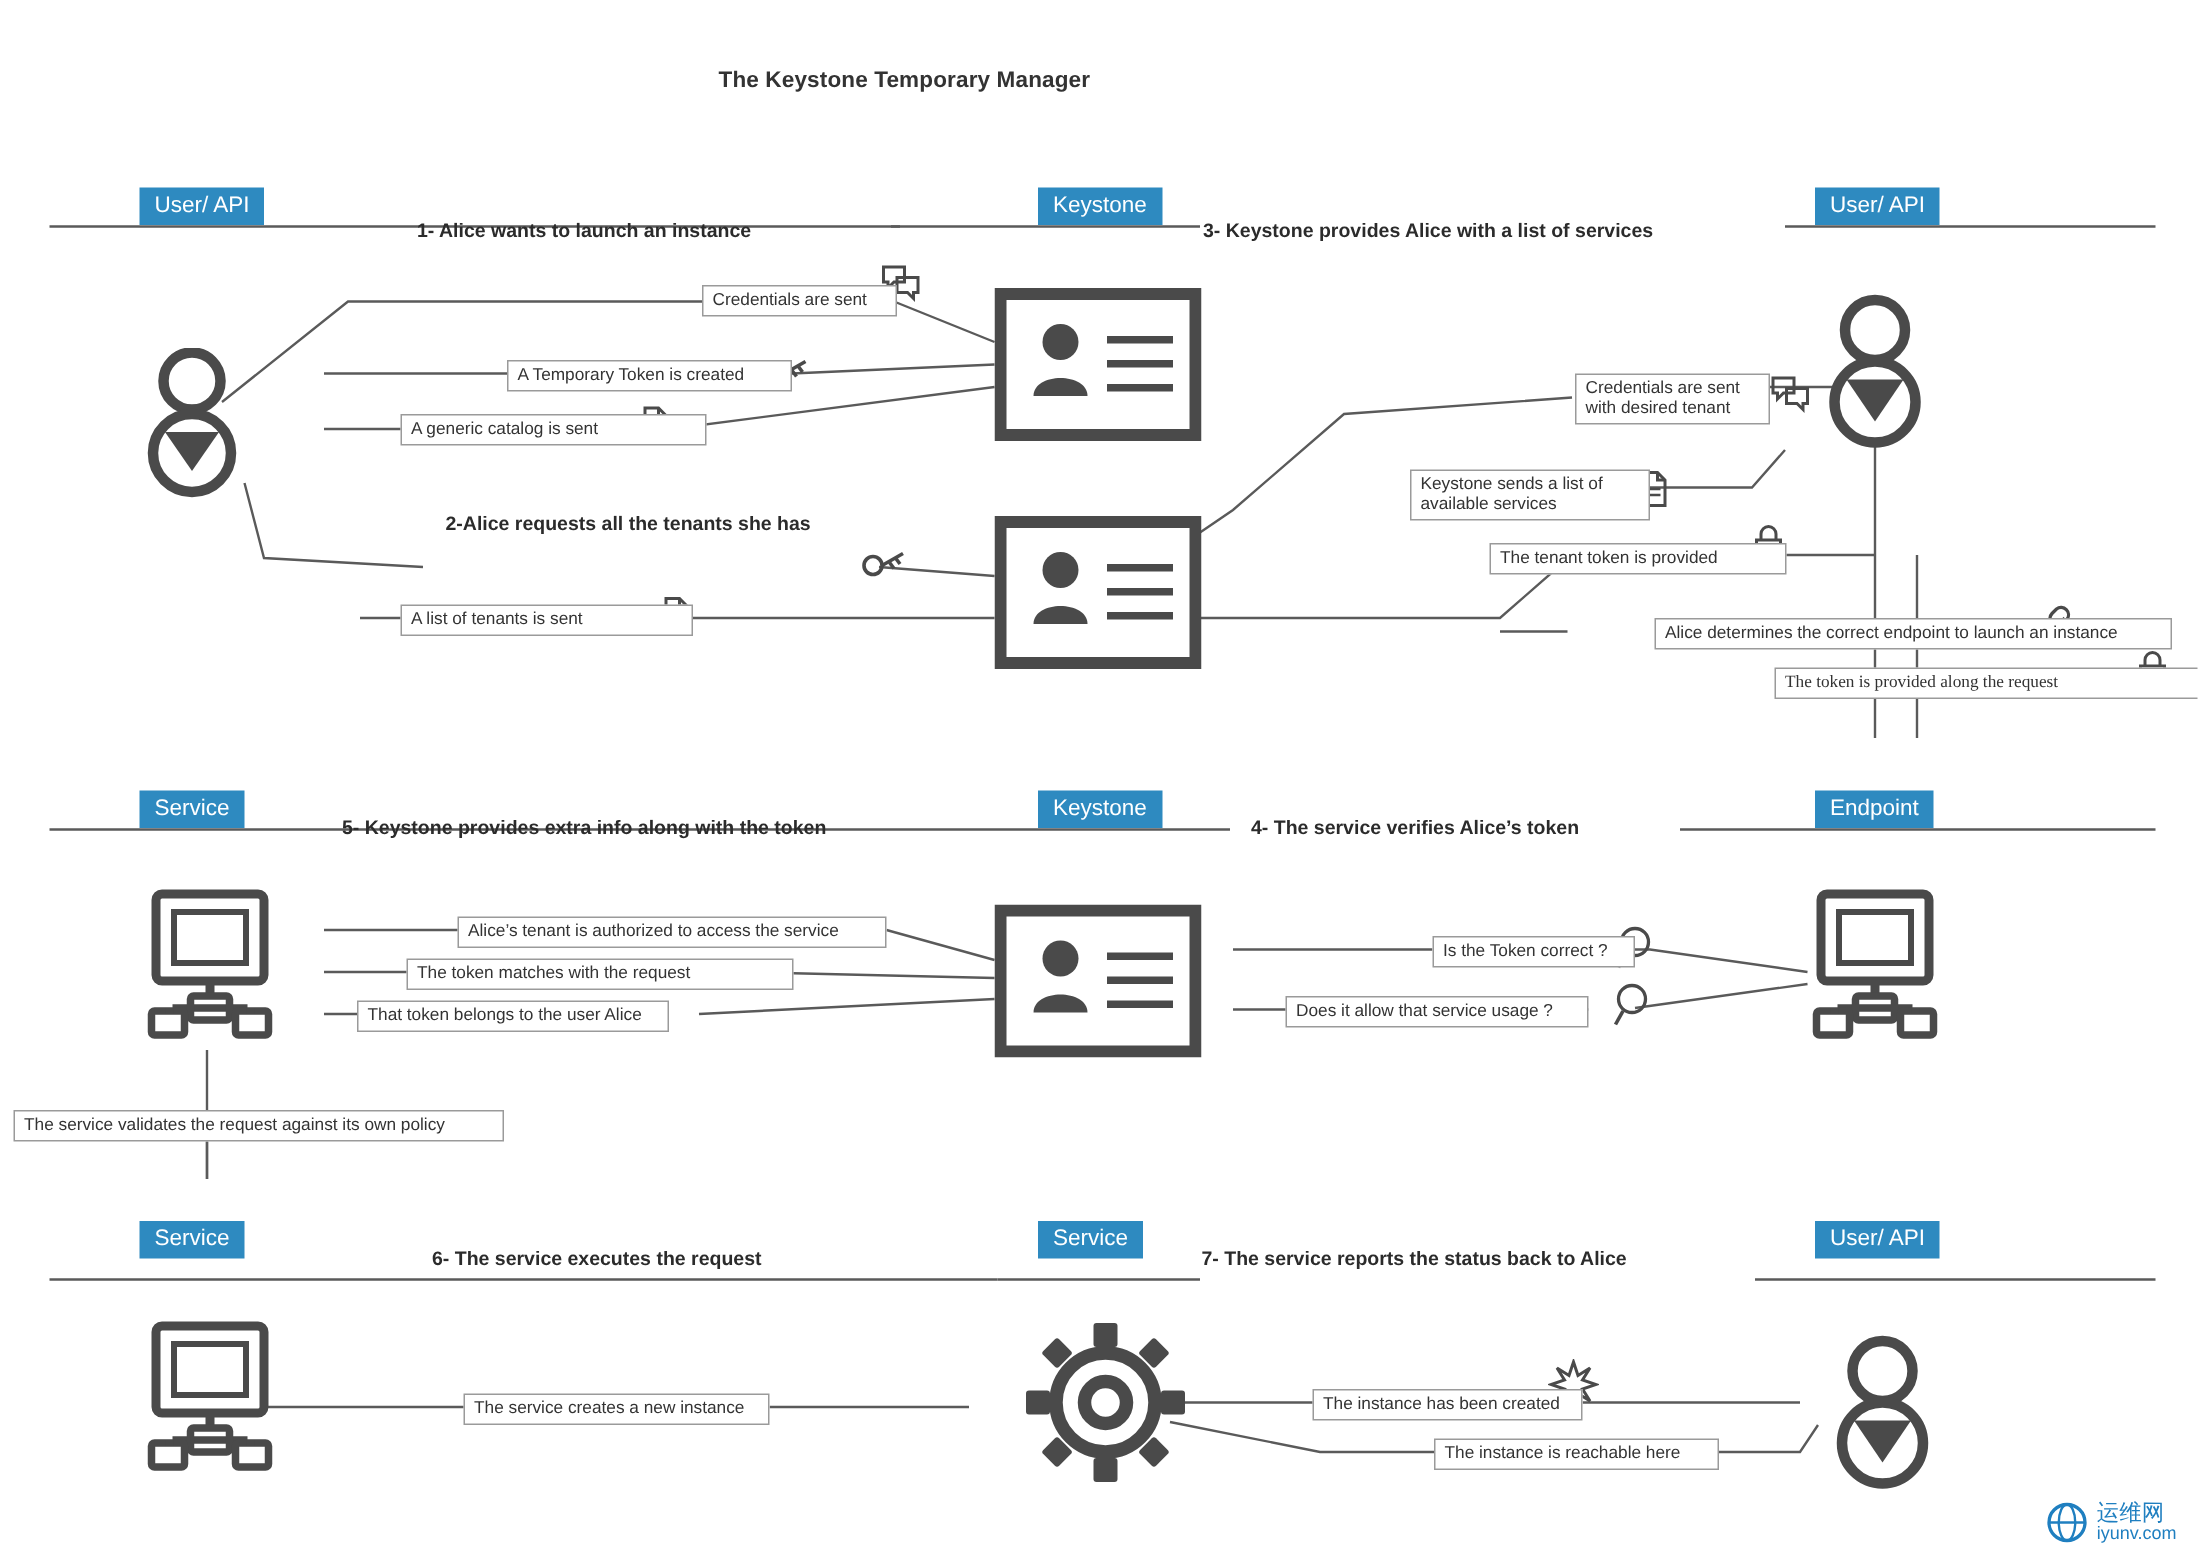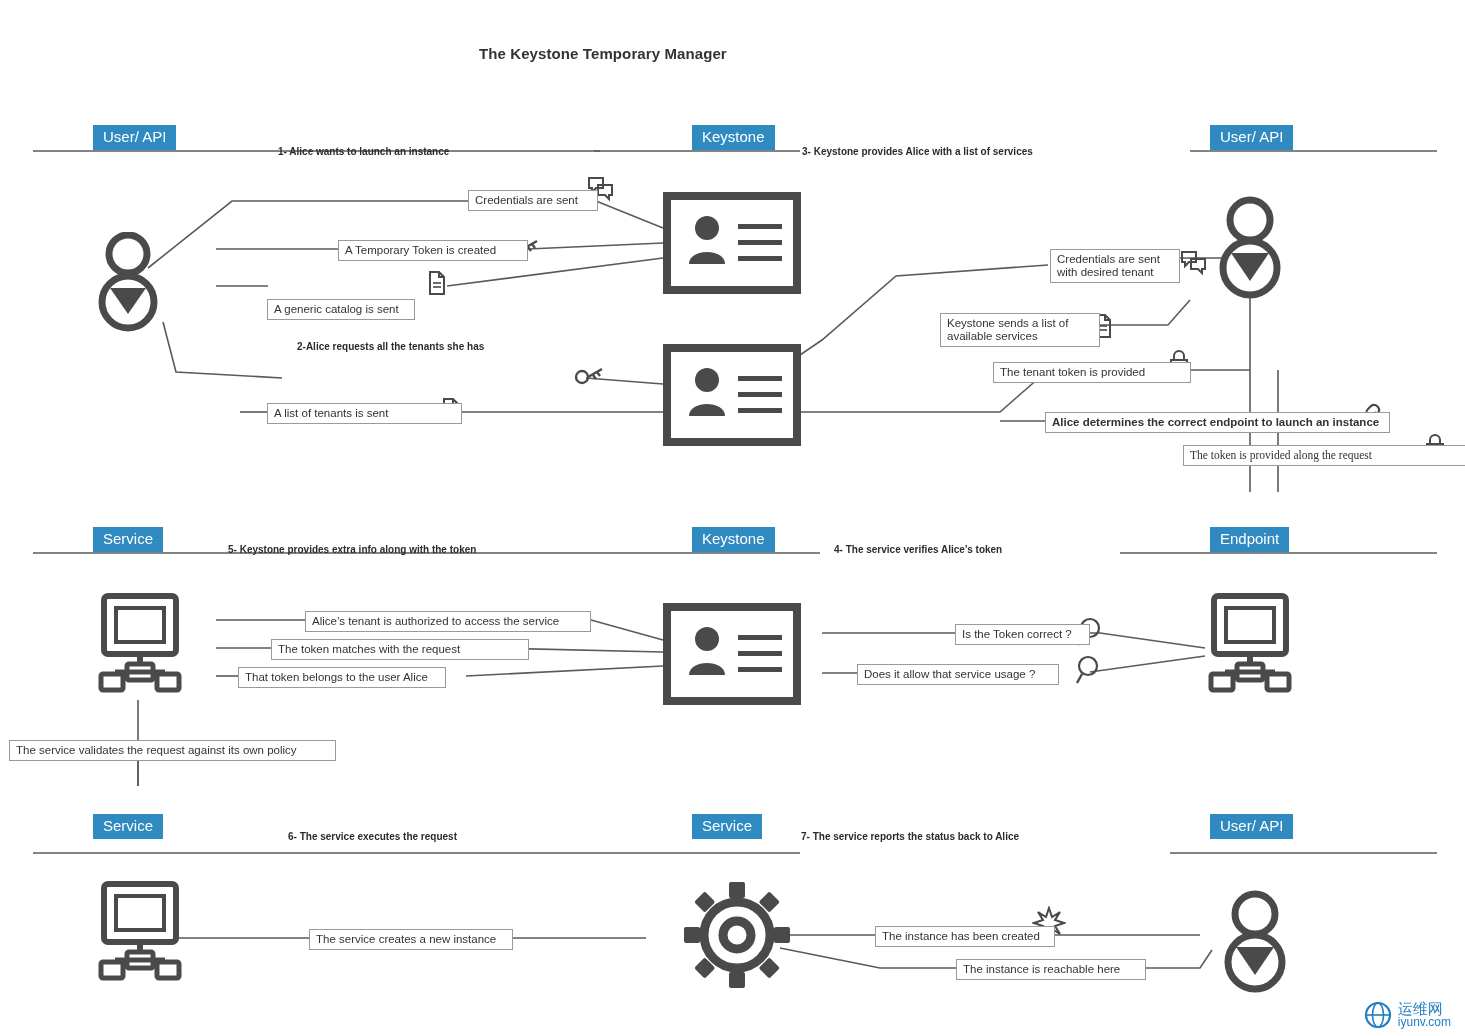--- a/index.html
+++ b/index.html
@@ -41,21 +41,21 @@
     position: absolute;
     background: #2e8ac0;
     color: #ffffff;
     font-size: 15px;
     padding: 3px 10px 4px 10px;
     line-height: 18px;
     white-space: nowrap;
   }
   .step-title {
     position: absolute;
-    font-size: 10px;
+    font-size: 13px;
     font-weight: bold;
     color: #2b2b2b;
     white-space: nowrap;
   }
   .callout {
     position: absolute;
     background: #ffffff;
     border: 1px solid #9a9a9a;
     font-size: 11.5px;
     color: #333333;
@@ -393,29 +393,29 @@
   </div>
 
   <div class="icon" style="left:1032px;top:906px;">
     <svg width="34" height="34" viewBox="0 0 34 34">
       <path d="M17 2 l3 9 l8 -5 l-5 8 l9 3 l-9 3 l5 8 l-8 -5 l-3 9 l-3 -9 l-8 5 l5 -8 l-9 -3 l9 -3 l-5 -8 l8 5 z" fill="none" stroke="#4a4a4a" stroke-width="2"></path>
     </svg>
   </div>
 
   <div class="callout" style="left:468px;top:190px;width:130px;">Credentials are sent</div>
   <div class="callout" style="left:338px;top:240px;width:190px;">A Temporary Token is created</div>
-  <div class="callout" style="left:267px;top:276px;width:148px;margin-top:23px;">A generic catalog is sent</div>
+  <div class="callout" style="left:267px;top:276px;width:204px;">A generic catalog is sent</div>
   <div class="callout" style="left:267px;top:403px;width:195px;">A list of tenants is sent</div>
 
   <div class="callout two-line" style="left:1050px;top:249px;width:130px;">Credentials are sent
 with desired tenant</div>
   <div class="callout two-line" style="left:940px;top:313px;width:160px;">Keystone sends a list of
 available services</div>
   <div class="callout" style="left:993px;top:362px;width:198px;">The tenant token is provided</div>
-  <div class="callout" style="left:1045px;top:412px;width:345px;font-weight:bold;">Alice determines the correct endpoint to launch an instance</div>
+  <div class="callout" style="left:1103px;top:412px;width:345px;">Alice determines the correct endpoint to launch an instance</div>
   <div class="callout" style="left:1183px;top:445px;width:304px;font-family:Liberation Serif, serif;">The token is provided along the request</div>
 
   <div class="callout" style="left:305px;top:611px;width:286px;">Alice’s tenant is authorized to access the service</div>
   <div class="callout" style="left:271px;top:639px;width:258px;">The token matches with the request</div>
   <div class="callout" style="left:238px;top:667px;width:208px;">That token belongs to the user Alice</div>
 
   <div class="callout" style="left:955px;top:624px;width:135px;">Is the Token correct ?</div>
   <div class="callout" style="left:857px;top:664px;width:202px;">Does it allow that service usage ?</div>
 
   <div class="callout" style="left:9px;top:740px;width:327px;">The service validates the request against its own policy</div>

